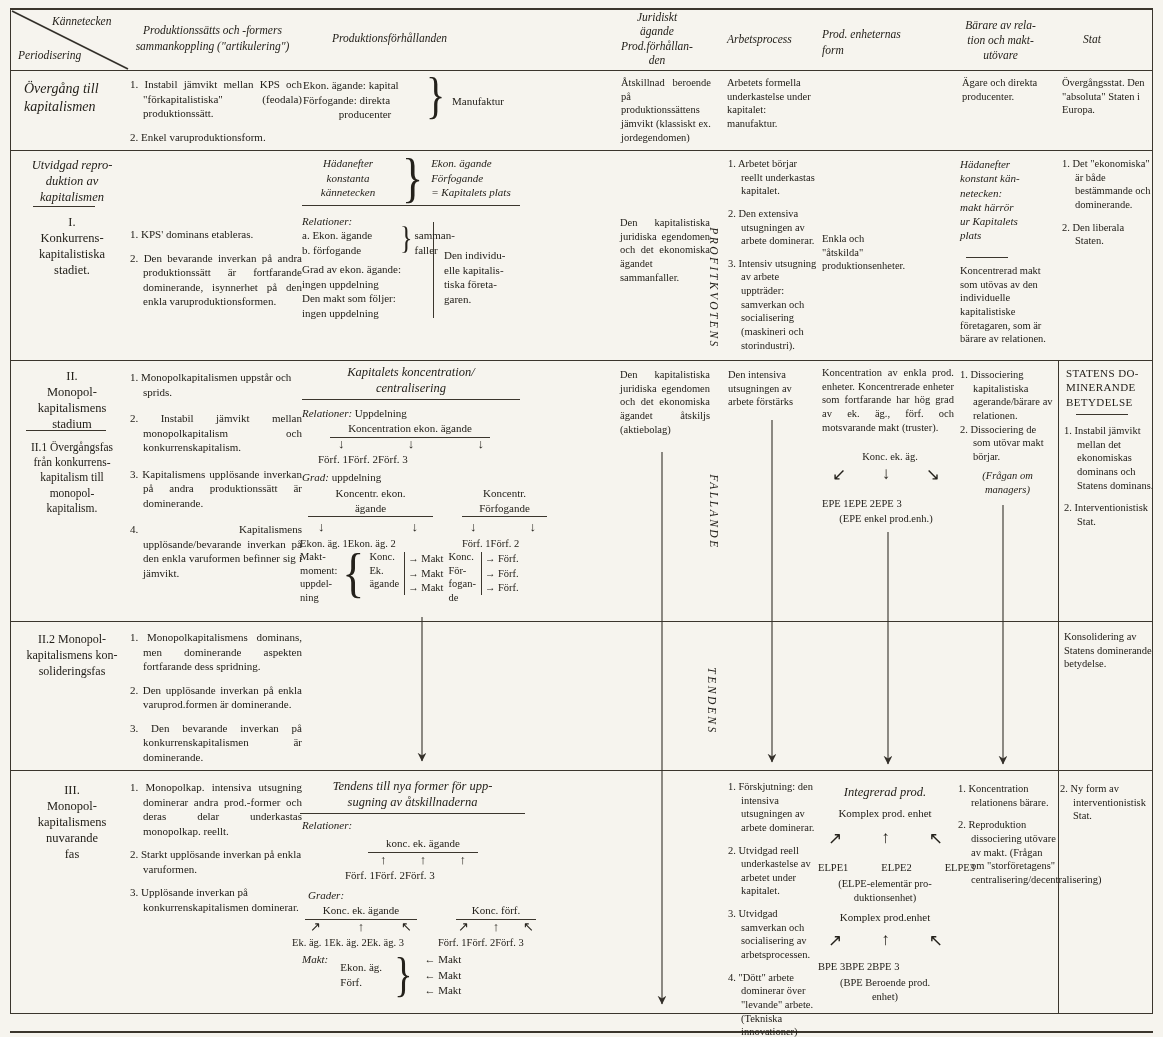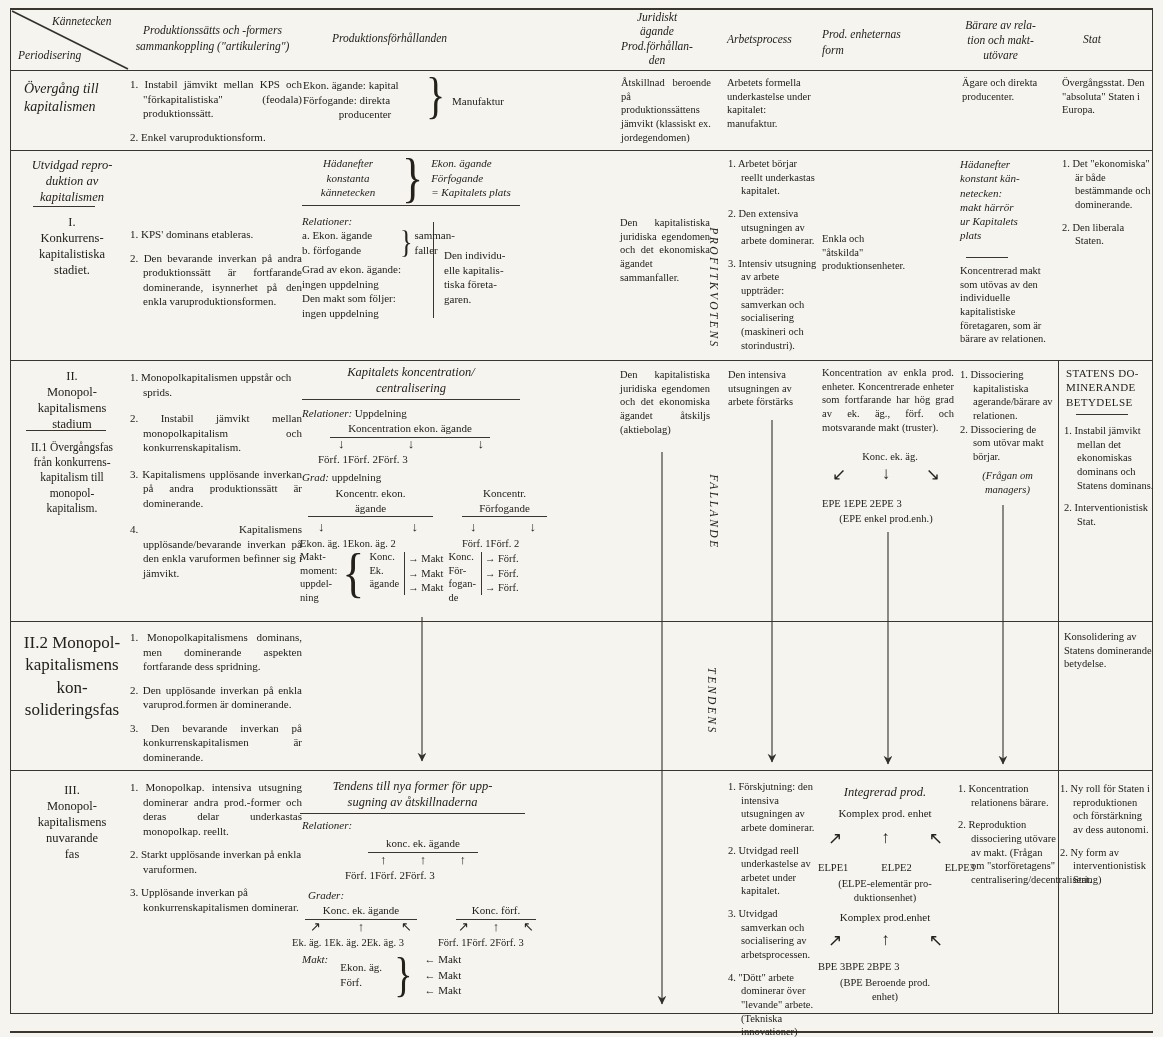--- a/index.html
+++ b/index.html
@@ -122,21 +122,21 @@
   <div class="abs" style="left:302px;top:156px;width:218px;display:flex;gap:8px;align-items:center;border-bottom:1.2px solid #3b362d;padding-bottom:5px;">
     <div class="fs11 it pre ctr" style="width:92px;">Hädanefter
 konstanta
 kännetecken</div>
     <div class="brace" style="font-size:44px;"></div>
     <div class="fs11 it pre">Ekon. ägande
 Förfogande
 = Kapitalets plats</div>
   </div>
   <div class="abs fs11 it" style="left:302px;top:214px;">Relationer:</div>
-  <div class="abs" style="left:302px;top:228px;display:flex;gap:2px;align-items:center;">
+  <div class="abs" style="left:302px;top:228px;display:flex;gap:2px;">
     <div class="fs11" style="width:96px;">
       <div>a. Ekon. ägande</div>
       <div>b. förfogande</div>
     </div>
     <div class="brace" style="font-size:26px;"></div>
     <div class="fs11">
       <div>samman-</div>
       <div>faller</div>
     </div>
   </div>
@@ -274,21 +274,21 @@
   </div>
   <div class="abs fs10 pre" style="left:1066px;top:366px;width:88px;font-size:11px;letter-spacing:.4px;">STATENS DO-
 MINERANDE
 BETYDELSE</div>
   <div class="rule" style="left:1076px;top:414px;width:52px;"></div>
   <div class="abs fs10 stack" style="left:1064px;top:424px;width:90px;">
     <div class="item">1. Instabil jämvikt mellan det ekonomiskas dominans och Statens dominans.</div>
     <div class="item">2. Interventionistisk Stat.</div>
   </div>
 
-  <div class="abs fs11 pre ctr" style="left:12px;top:632px;width:120px;font-size:17px;">II.2 Monopol-
+  <div class="abs fs11 pre ctr" style="left:12px;top:632px;width:120px;font-size:12px;">II.2 Monopol-
 kapitalismens kon-
 solideringsfas</div>
   <div class="abs fs11 stack" style="left:130px;top:630px;width:172px;">
     <div class="item jst">1. Monopolkapitalismens dominans, men dominerande aspekten fortfarande dess spridning.</div>
     <div class="item jst">2. Den upplösande inverkan på enkla varuprod.formen är dominerande.</div>
     <div class="item jst">3. Den bevarande inverkan på konkurrenskapitalismen är dominerande.</div>
   </div>
   <div class="vlabel" style="left:712px;top:701px;">TENDENS</div>
   <div class="abs fs10" style="left:1064px;top:630px;width:90px;">Konsolidering av Statens dominerande betydelse.</div>
 
@@ -381,17 +381,16 @@
     <span>BPE 2</span>
     <span>BPE 3</span>
   </div>
   <div class="abs fs10 pre ctr" style="left:812px;top:976px;width:146px;">(BPE Beroende prod.
 enhet)</div>
   <div class="abs fs10 stack" style="left:958px;top:782px;width:98px;">
     <div class="item">1. Koncentration relationens bärare.</div>
     <div class="item">2. Reproduktion dissociering utövare av makt. (Frågan om "storföretagens" centralisering/decentralisering)</div>
   </div>
   <div class="abs fs10 stack" style="left:1060px;top:782px;width:92px;">
-    <div class="item">1. Ny roll för Staten i reproduktionen och förstärkning av dess autonomi.</div>
     <div class="item">2. Ny form av interventionistisk Stat.</div>
   </div>
 
 </div>
 
 </body></html>

